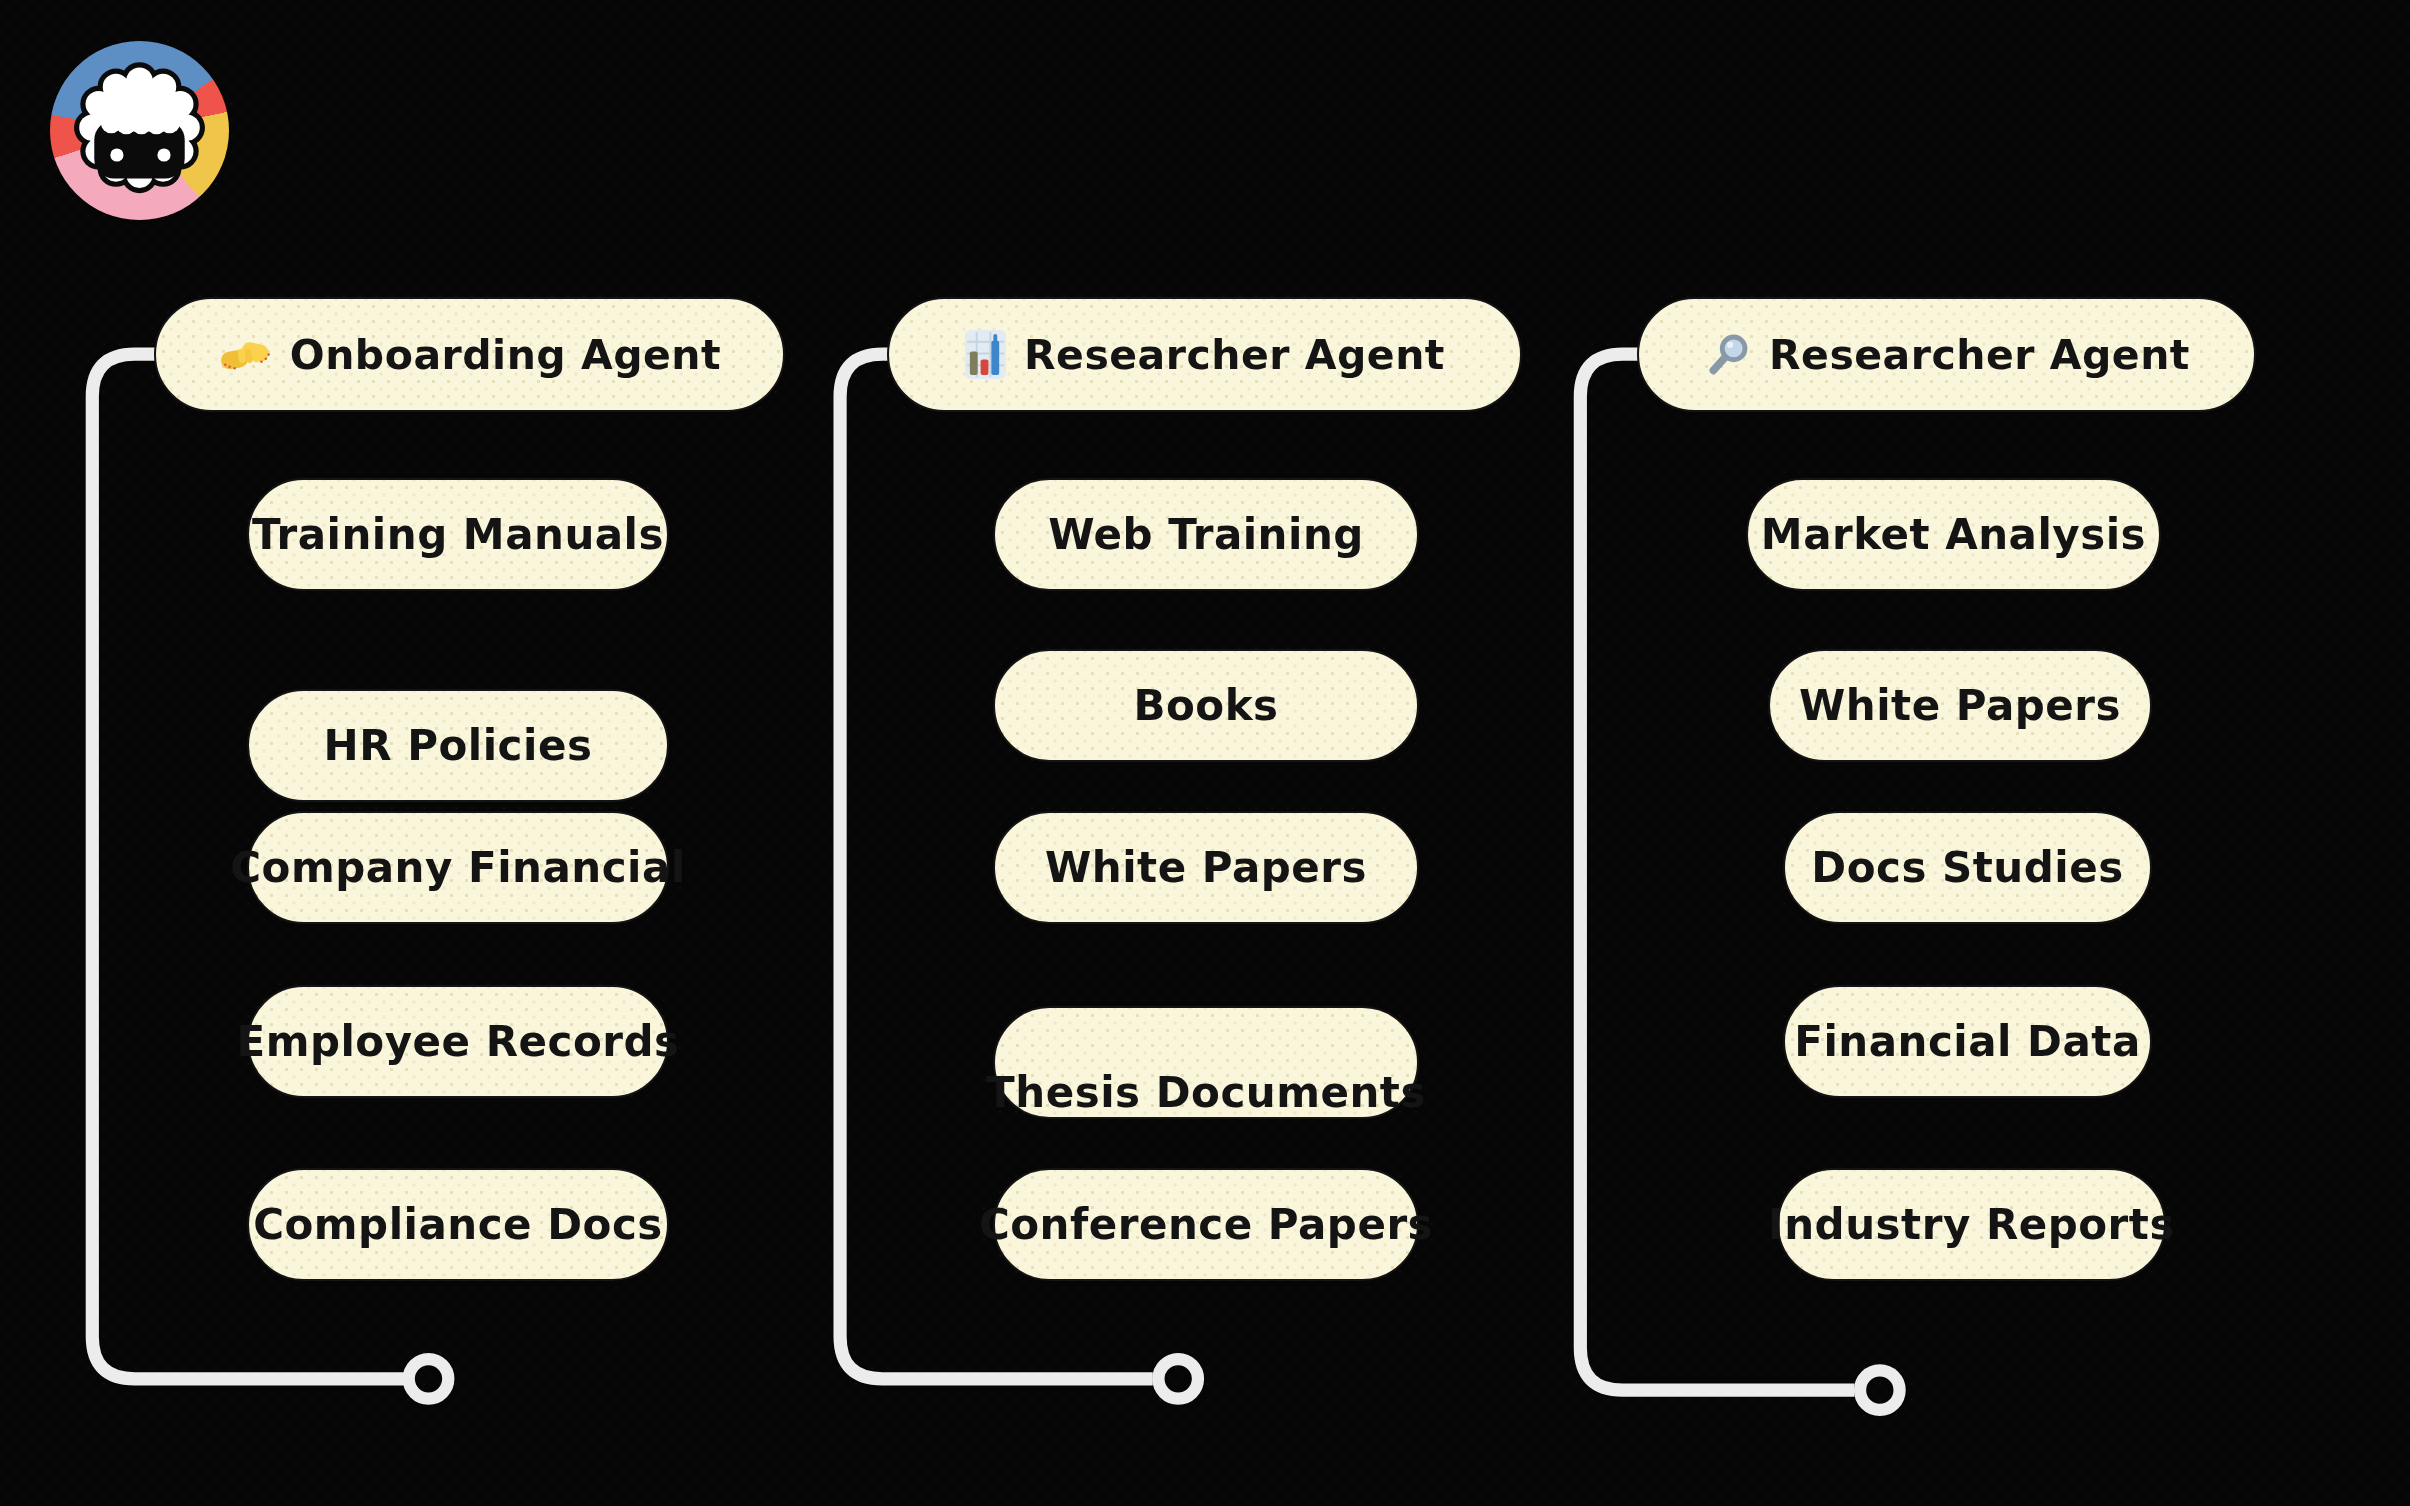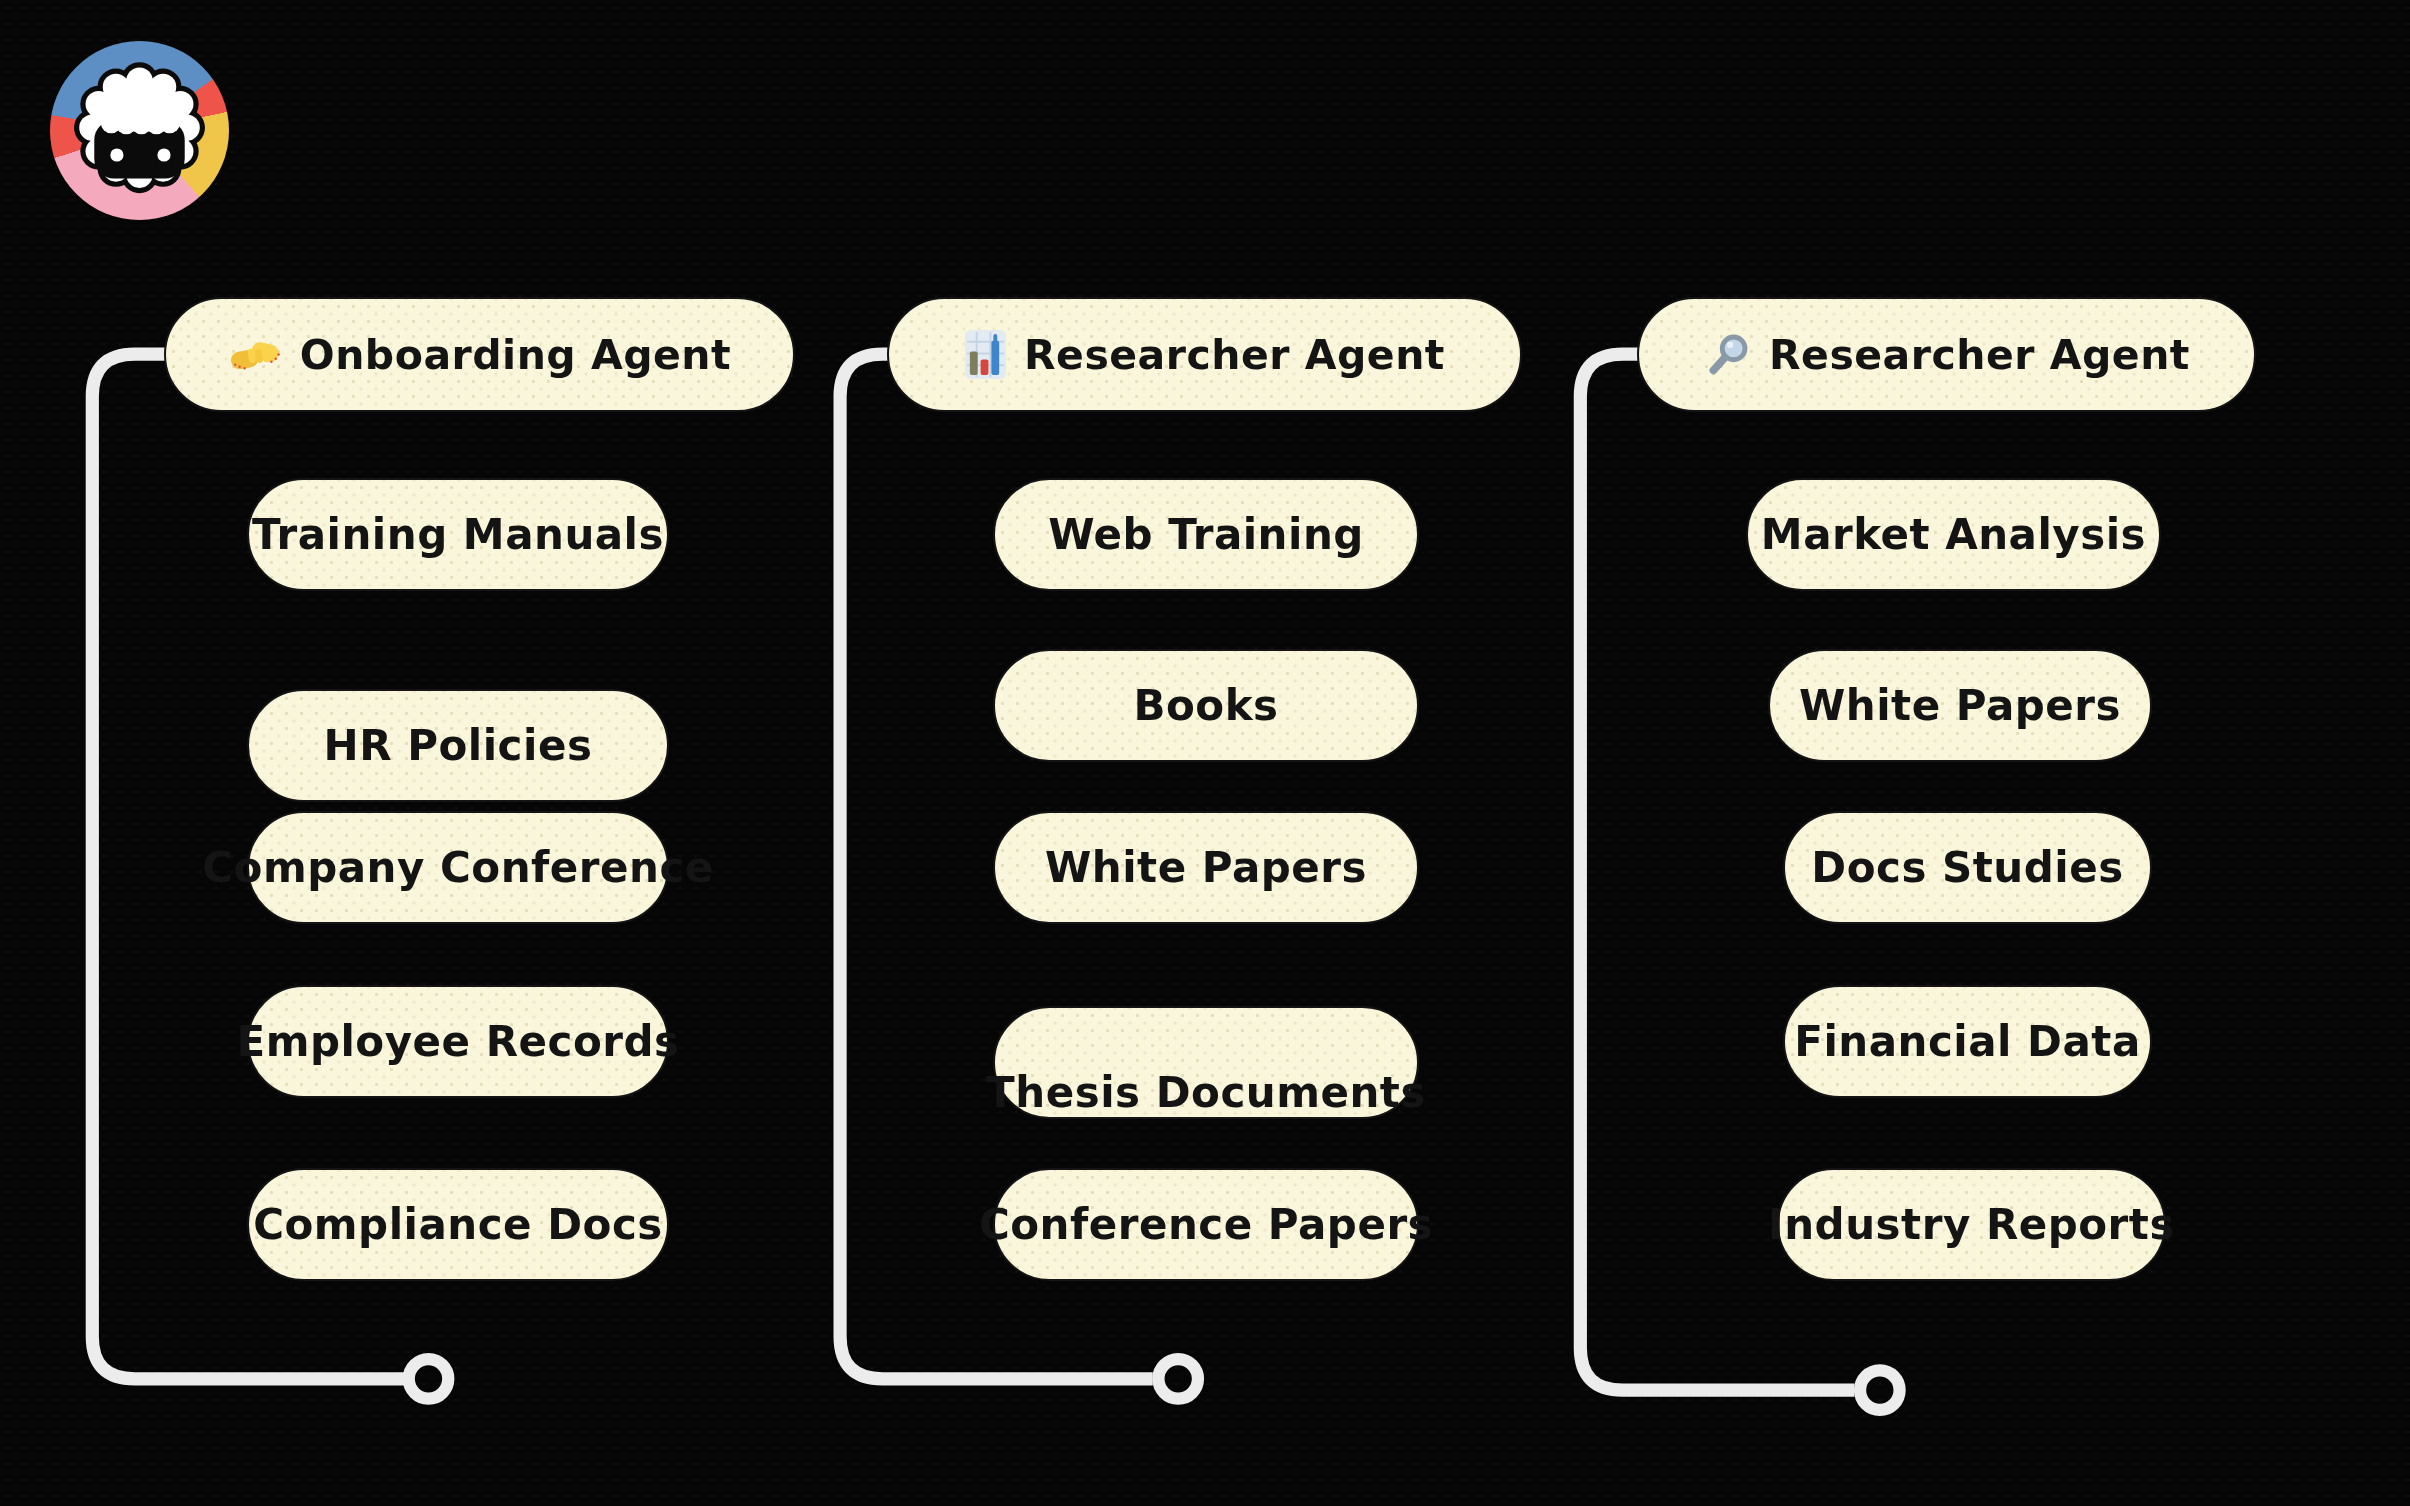--- a/index.html
+++ b/index.html
@@ -98,21 +98,21 @@
 
   <svg class="connectors" width="2411" height="1507" viewBox="0 0 2560 1600">
     <path class="conn" d="M 360 376 L 143 376 Q 98 376 98 421 L 98 1419 Q 98 1464 143 1464 L 429 1464"></path>
     <circle class="ring" cx="455" cy="1464" r="21"></circle>
     <path class="conn" d="M 1150 376 L 937 376 Q 892 376 892 421 L 892 1419 Q 892 1464 937 1464 L 1224 1464"></path>
     <circle class="ring" cx="1251" cy="1464" r="21"></circle>
     <path class="conn" d="M 1950 376 L 1723 376 Q 1678 376 1678 421 L 1678 1431 Q 1678 1476 1723 1476 L 1969 1476"></path>
     <circle class="ring" cx="1996" cy="1476" r="21"></circle>
   </svg>
 
-  <div class="pill header-pill" style="left:164px;width:631px;">
+  <div class="pill header-pill" style="left:154px;width:631px;">
     <span class="icon">
       <svg width="55" height="41" viewBox="0 0 76 56">
         <g transform="rotate(-10 28 34)">
             <rect x="4" y="22" width="38" height="24" rx="12" fill="#F1BE38"></rect>
           </g>
         <g transform="rotate(12 48 26)">
             <rect x="32" y="12" width="38" height="24" rx="12" fill="#FBD24C"></rect>
           </g>
         <rect x="28" y="20" width="9" height="20" rx="4.5" fill="#FBD24C" transform="rotate(-10 32 30)"></rect>
         <rect x="38" y="20" width="9" height="20" rx="4.5" fill="#F6C840" transform="rotate(-10 42 30)"></rect>
@@ -161,21 +161,21 @@
     <span class="label">Researcher Agent</span>
   </div>
 
   <div class="pill item" style="left:247px;top:478px;width:422px;">
     <span class="label">Training Manuals</span>
   </div>
   <div class="pill item" style="left:247px;top:649px;width:422px;margin-top:40px;">
     <span class="label">HR Policies</span>
   </div>
   <div class="pill item" style="left:247px;top:811px;width:422px;">
-    <span class="label">Company Conference</span>
+    <span class="label">Company Financial</span>
   </div>
   <div class="pill item" style="left:247px;top:985px;width:422px;">
     <span class="label">Employee Records</span>
   </div>
   <div class="pill item" style="left:247px;top:1168px;width:422px;">
     <span class="label">Compliance Docs</span>
   </div>
 
   <div class="pill item" style="left:993px;top:478px;width:426px;">
     <span class="label">Web Training</span>

